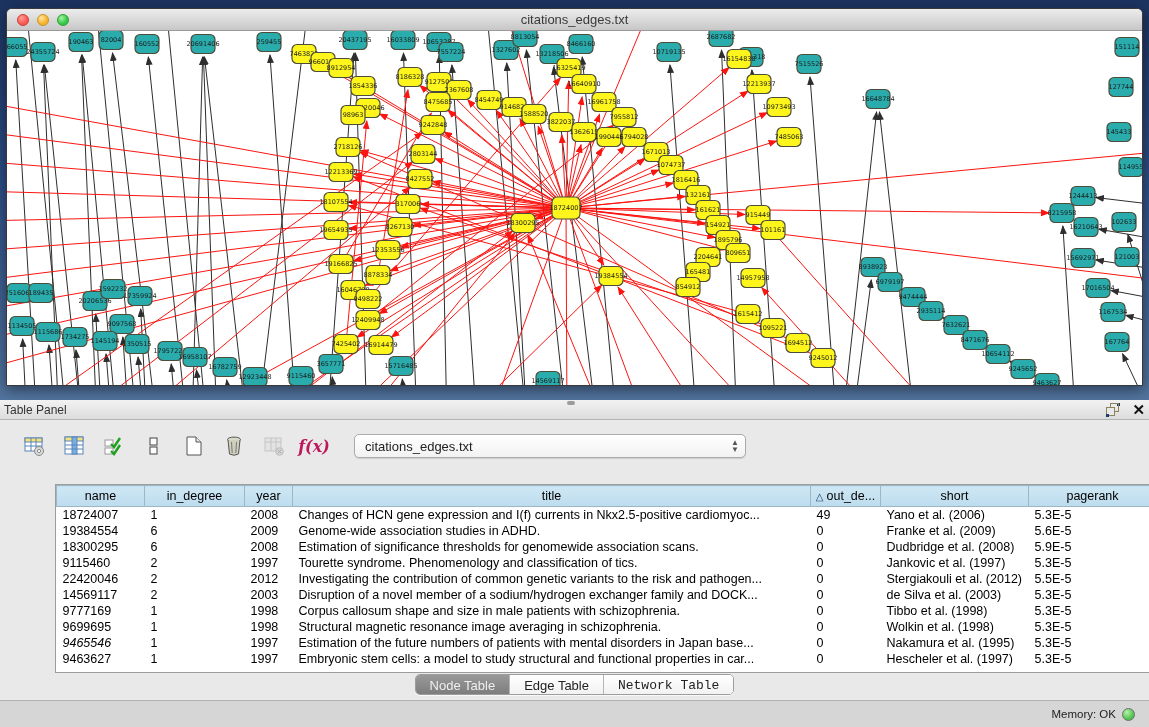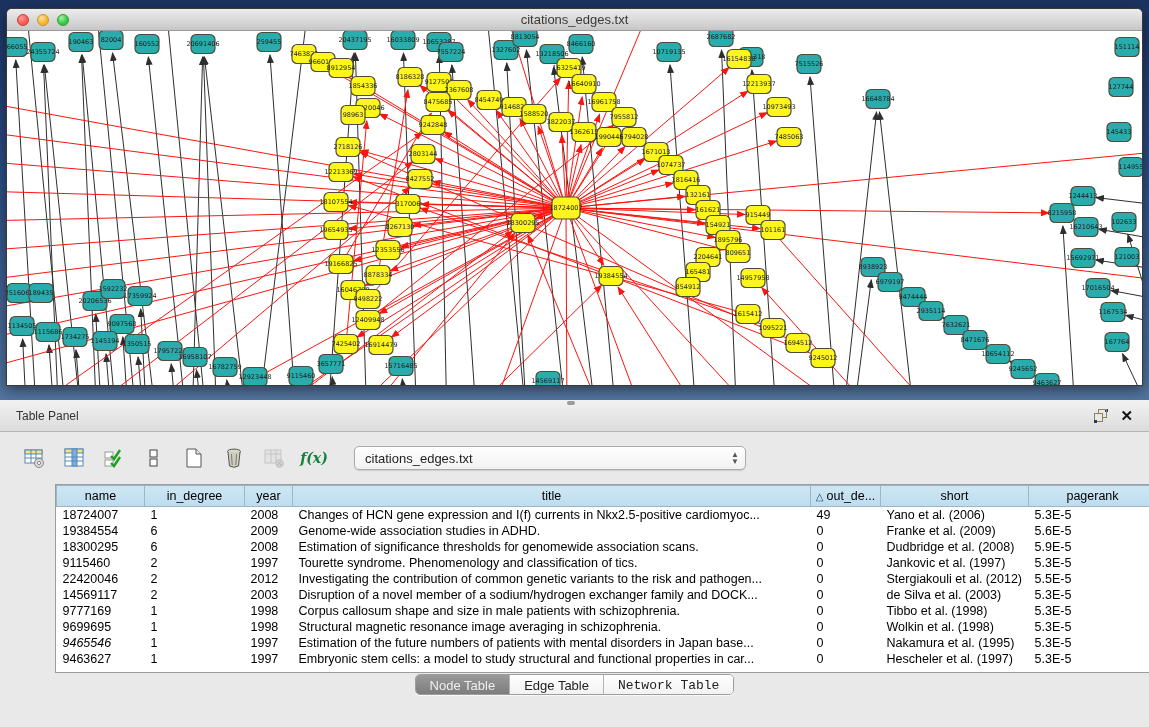--- a/index.html
+++ b/index.html
@@ -18,35 +18,35 @@
   .light.red    { background:radial-gradient(circle at 35% 30%,#ff9d96,#f85951 60%); border:1px solid #ce3a36; }
   .light.yellow { background:radial-gradient(circle at 35% 30%,#ffe6a0,#f6b32c 60%); border:1px solid #cd9127; }
   .light.green  { background:radial-gradient(circle at 35% 30%,#a6f2a0,#35c648 60%); border:1px solid #28a32e; }
   .win-title { text-align:center; font-size:13px; line-height:22px; color:#3a3a3a; }
   .net-canvas { position:relative; width:1135px; height:355px; background:#fff; }
   .net-canvas svg { display:block; }
   .node-label { font-family:"DejaVu Sans", sans-serif; font-size:6.5px; fill:#1c1c1c; }
 
   
   .table-panel { position:absolute; left:0; top:400px; width:1149px; height:327px; background:#e9e9e9; }
-  .panel-header { height:32px; background:linear-gradient(180deg,#f2f2f2,#dcdcdc); border-bottom:1px solid #b4b4b4;
-                  display:flex; align-items:center; padding:0 16px; position:relative; }
+  .panel-header { height:20px; background:linear-gradient(180deg,#f2f2f2,#dcdcdc); border-bottom:1px solid #b4b4b4;
+                  display:flex; align-items:center; padding:0 4px; position:relative; }
   .panel-title { font-size:12px; color:#333; }
   .split-dot { position:absolute; left:567px; top:1px; width:8px; height:4px; border-radius:2px; background:#9b9b9b; }
   .panel-header-icons { margin-left:auto; display:flex; align-items:center; gap:12px; }
   .float-icon { width:14px; height:14px; position:relative; }
   .float-icon .sq1 { position:absolute; left:4px; top:0; width:9px; height:9px; border:1px solid #8d835a; background:transparent; }
   .float-icon .sq2 { position:absolute; left:0; top:4px; width:9px; height:9px; border:1px solid #8d835a; background:#e9e9e9; }
   .float-icon .d1,.float-icon .d2 { position:absolute; width:3px; height:3px; background:#1f3b70; }
   .float-icon .d1 { right:0; top:0; } .float-icon .d2 { left:0; bottom:0; }
   .close-x { font-size:15px; font-weight:bold; color:#111; line-height:14px; cursor:default; }
 
   .toolbar { height:40px; display:flex; align-items:center; padding:0 0 0 22px; gap:16px; margin-top:6px; }
   .tb-icon { width:24px; height:24px; display:flex; align-items:center; justify-content:center; }
-  .fx { font-family:"DejaVu Serif", serif; font-style:italic; font-weight:bold; font-size:14px; color:#15803d; }
+  .fx { font-family:"DejaVu Serif", serif; font-style:italic; font-weight:bold; font-size:16px; color:#be185d; }
   .combo { margin-left:12px; width:392px; height:24px; background:linear-gradient(180deg,#ffffff,#f2f2f2);
            border:1px solid #ababab; border-radius:5px; display:flex; align-items:center;
            padding:0 6px 0 10px; font-size:13px; color:#222; box-shadow:0 1px 1px rgba(0,0,0,.12); }
   .combo .stepper { margin-left:auto; color:#555; font-size:8px; line-height:7px; text-align:center; }
 
   .table-wrap { position:absolute; left:15px; top:84px; width:1122px; height:189px; background:#fff;
                 border:1px solid #9c9c9c; overflow:hidden;margin-left:40px; }
   table.data { border-collapse:collapse; table-layout:fixed; width:1100px; font-size:12.5px; color:#000; }
   table.data th { background:linear-gradient(180deg,#cfe7f4,#bcdcee); border:1px solid #9db7c6;
                   font-weight:normal; font-size:12.5px; height:21px; padding:0 4px; text-align:center;
@@ -945,13 +945,17 @@
   </div>
 
   <div class="tabs-row">
     <div class="seg" id="seg-tabs">
         <div class="seg-btn active">Node Table</div>
         <div class="seg-btn">Edge Table</div>
         <div class="seg-btn">Network Table</div>
       </div>
   </div>
 
+  <div class="statusbar">
+    <span class="status-text">Memory: OK</span>
+    <div class="mem-dot"></div>
+  </div>
 </div>
 
 </body></html>

